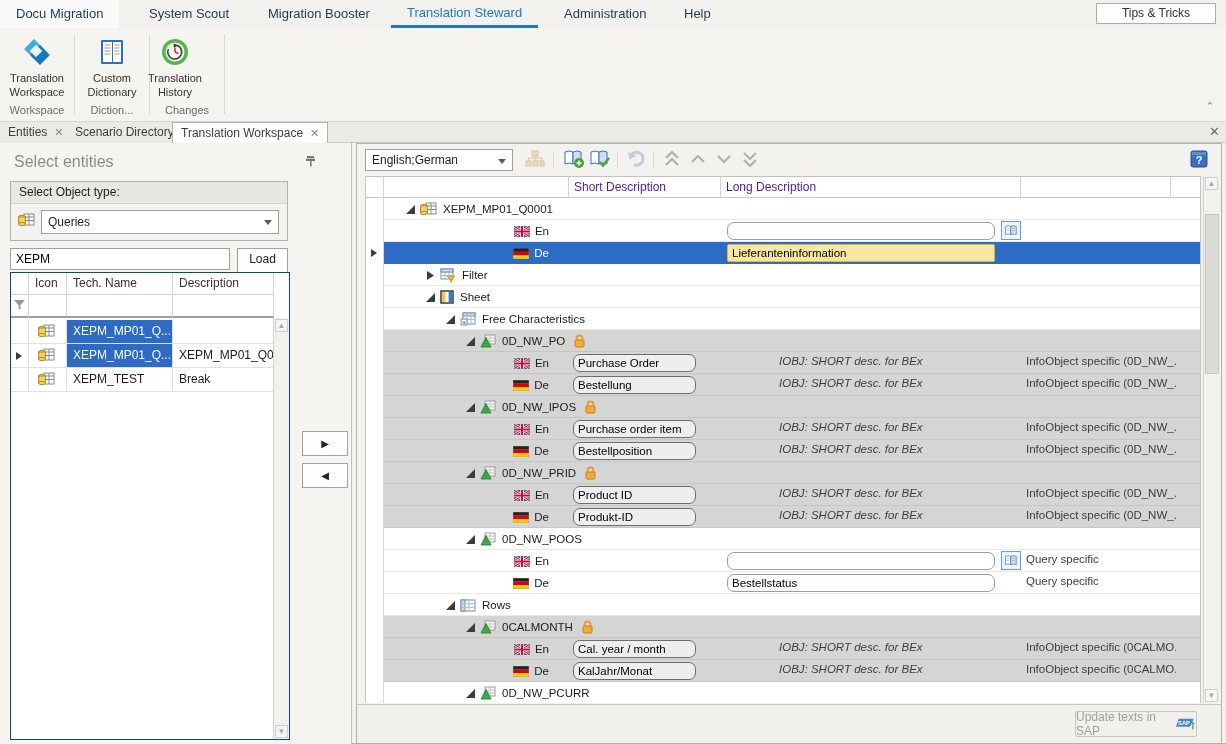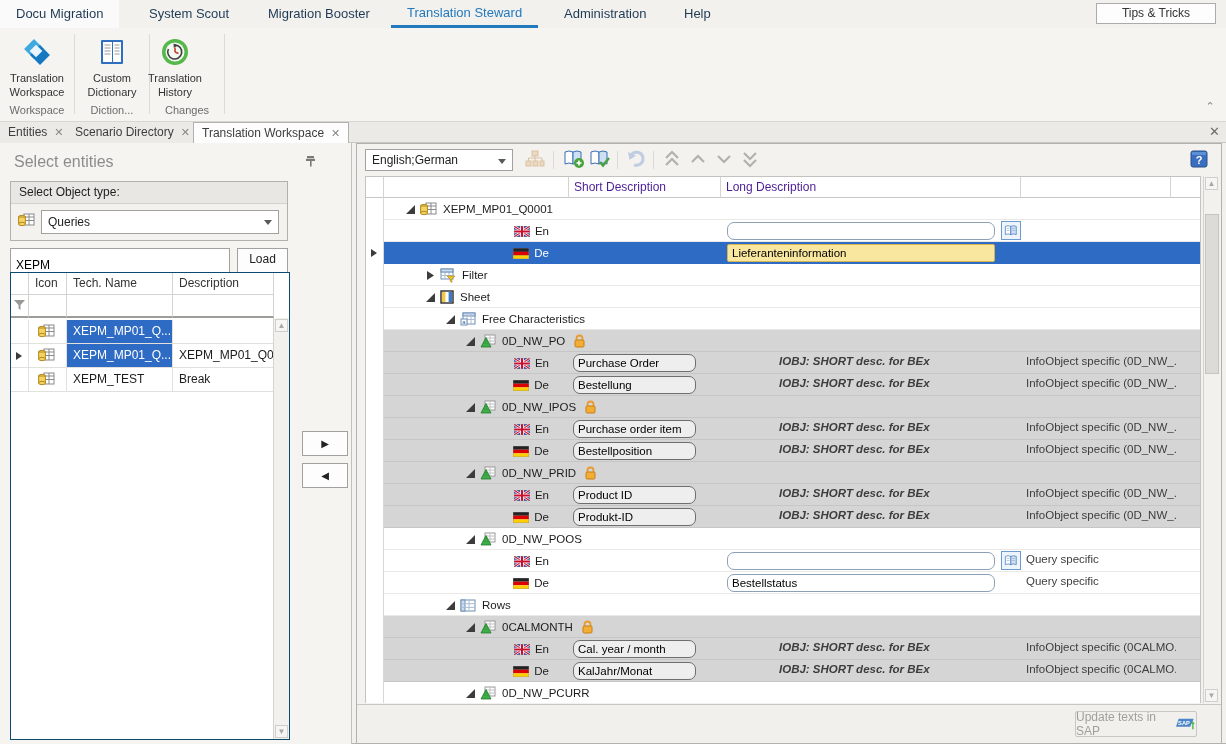--- a/index.html
+++ b/index.html
@@ -33,21 +33,21 @@
   
   #left-panel { position:absolute; left:0; top:143px; width:352px; height:601px; background:#f5f4f1; border-right:1px solid #c2c0bc; }
   #sel-title { position:absolute; left:14px; top:10px; font-size:16px; color:#8c8c8c; }
   #pin { position:absolute; left:305px; top:12px; width:12px; height:12px; }
   #objtype-box { position:absolute; left:10px; top:38px; width:278px; height:60px; border:1px solid #b3b1ac; background:#f3f2ef; }
   #objtype-hdr { height:22px; background:#e9e7e3; border-bottom:1px solid #d3d1cd; line-height:21px; padding-left:8px; color:#222; font-size:12px; }
   #objtype-row { position:relative; height:37px; }
   #objtype-combo { position:absolute; left:30px; top:6px; width:238px; height:24px; background:#fff; border:1px solid #a3a19d; line-height:22px; padding-left:6px; font-size:12px; color:#222; }
   .combo-arrow { position:absolute; right:6px; top:9px; width:0; height:0; border-left:4px solid transparent; border-right:4px solid transparent; border-top:5px solid #5a5a5a; }
   #objtype-ico { position:absolute; left:7px; top:9px; }
-  #search-row input { position:absolute; left:10px; top:105px; width:220px; height:22px; border:1px solid #a3a19d; padding:16px 5px; font-size:12px; font-family:"Liberation Sans",sans-serif; background:#fff; }
+  #search-row input { position:absolute; left:10px; top:105px; width:220px; height:22px; border:1px solid #a3a19d; padding:4px 5px; font-size:12px; font-family:"Liberation Sans",sans-serif; background:#fff; }
   #load-btn { position:absolute; left:237px; top:105px; width:51px; height:28px; background:#fdfdfd; border:1px solid #a3a19d; text-align:center; line-height:20px; font-size:12px; }
 
   #left-table { position:absolute; left:10px; top:129px; width:280px; height:468px; background:#fff; border:1px solid #0c4a6e; }
   .lt-hdr { position:absolute; top:0; height:22px; line-height:21px; border-right:1px solid #d5d3cf; border-bottom:1px solid #d5d3cf; padding-left:6px; color:#333; font-size:12px; background:#fff; }
   .lt-filter { position:absolute; top:22px; height:23px; border-right:1px solid #d5d3cf; border-bottom:2px double #9f9d99; background:#fff; }
   .lt-row { position:absolute; left:0; width:263px; height:24px; }
   .lt-cell { position:absolute; top:0; height:24px; line-height:23px; border-right:1px solid #e2e0dc; border-bottom:1px solid #e2e0dc; padding-left:6px; font-size:12px; color:#1c1c1c; overflow:hidden; white-space:nowrap; }
   .lt-cell.selc { background:#2e6bc4; color:#fff; }
   .lt-vscroll { position:absolute; right:0; top:45px; width:16px; height:421px; background:#f2f1ee; border-left:1px solid #d5d3cf; }
   .sc-btn { position:absolute; left:1px; width:13px; height:13px; background:#f6f5f3; border:1px solid #d0cecb; color:#a9a7a4; font-size:8px; text-align:center; line-height:12px; }
@@ -76,21 +76,21 @@
   .gicon { margin-right:6px; flex:0 0 auto; }
   .glock { margin-left:8px; }
   .lang-block { position:absolute; left:18px; top:0; width:175px; height:22px; display:flex; align-items:center; justify-content:flex-end; padding-right:10px; font-size:11.5px; color:#1c1c1c; }
   .trow.sel .lang-block { color:#fff; }
   .lang-block svg { margin-right:5px; }
   .tinput { position:absolute; top:2px; height:18px; border:1px solid #6e6e6e; background:#eeeeee; font-size:11.5px; line-height:16px; padding:0 4px; white-space:nowrap; overflow:hidden; color:#000; border-radius:7px; }
   .tinput.white { background:#fff; border:1px solid #8da0b5; }
   .tinput.yellow { background:#f9e7a0; border:1px solid #d8b54e; border-radius:2px; }
   .tinput.short { left:207px; width:123px; }
   .tinput.long { left:361px; width:268px; }
-  .meta-txt { position:absolute; left:413px; top:3px; font-style:italic; font-size:11.5px; color:#3d3d3d; white-space:nowrap;font-weight:bold; }
+  .meta-txt { position:absolute; left:413px; top:3px; font-style:italic; font-size:11.5px; color:#3d3d3d; white-space:nowrap; }
   .right-txt { position:absolute; left:660px; top:3px; font-size:11.5px; color:#3d3d3d; white-space:nowrap; overflow:hidden; width:150px; }
   .trow.gray .right-txt { color:#3d3d3d; }
   .book-btn { position:absolute; left:635px; top:1px; width:20px; height:19px; background:#eef4fb; border:1px solid #6d9ad1; display:flex; align-items:center; justify-content:center; }
 
   #tree-vscroll { position:absolute; right:1px; top:32px; width:17px; height:527px; background:#f2f1ee; border-left:1px solid #d5d3cf; }
   #tree-thumb { position:absolute; left:1px; top:38px; width:14px; height:160px; background:#dddbd7; border:1px solid #c6c4c0; }
   #rp-bottom { position:absolute; left:0; top:560px; width:864px; height:39px; background:#f1f0ed; border-top:1px solid #c9c7c3; }
   #update-btn { position:absolute; right:24px; top:6px; width:122px; height:26px; border:1px solid #c9c7c3; border-radius:2px; color:#a19f9c; font-size:12px; display:flex; align-items:center; justify-content:center; gap:5px; background:#f1f0ed; }
 </style>
 </head>
@@ -161,21 +161,21 @@
     <div id="ribbon-collapse">⌃</div>
   </div>
 
   <div id="tabstrip">
     <div class="dtab" style="left:0;">
       <span>Entities</span><span class="tab-x">✕</span>
     </div>
     <div class="dtab" style="left:67px;">
       <span>Scenario Directory</span><span class="tab-x">✕</span>
     </div>
-    <div class="dtab active" style="left:193px;">
+    <div class="dtab active" style="left:172px;">
       <span>Translation Workspace</span><span class="tab-x">✕</span>
     </div>
     <div id="strip-close">✕</div>
   </div>
 
   <div id="left-panel">
     <div id="sel-title">Select entities</div>
     <span id="pin">
       <svg width="12" height="12" viewBox="0 0 12 12">
           <rect x="2" y="1" width="7" height="2.2" fill="#7c7a77"></rect>

